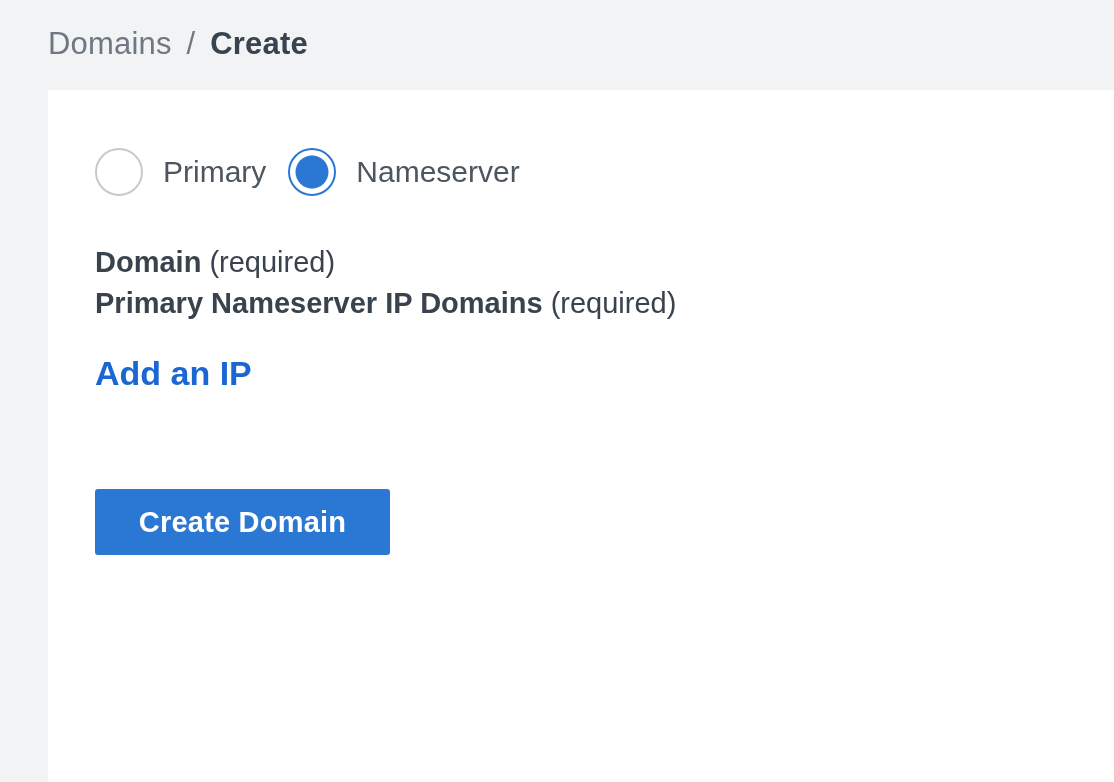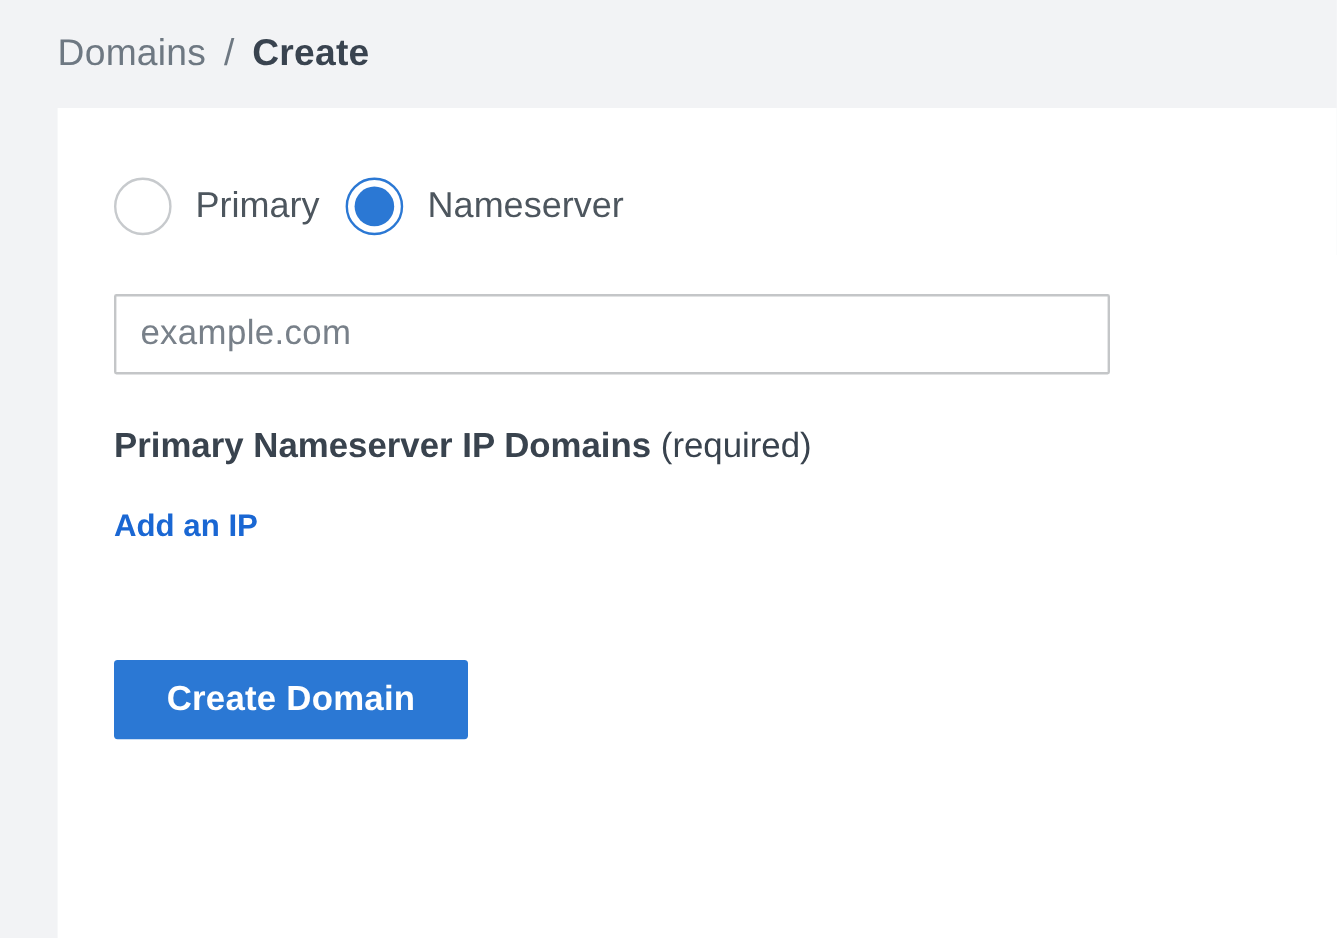--- a/index.html
+++ b/index.html
@@ -101,21 +101,21 @@
     width: 2.5px;
     height: 34px;
     background: #3f4953;
     margin-left: 2px;
   }
 
   
   .add-ip-link {
     display: inline-block;
     margin-top: 27px;
-    font-size: 26px;
+    font-size: 34px;
     font-weight: 700;
     color: #1a67d3;
     cursor: pointer;
     text-decoration: none;
   }
 
   
   .create-btn {
     display: block;
     margin-top: 96px;
@@ -149,22 +149,23 @@
       <div class="radio-option">
         <div class="radio-circle"></div>
         <span class="radio-label">Primary</span>
       </div>
       <div class="radio-option">
         <div class="radio-circle selected"></div>
         <span class="radio-label">Nameserver</span>
       </div>
     </div>
 
-    <div class="domain-input-wrap">
-      <input class="text-input" type="text" placeholder="example.com" style="">
+    <div class="field-label">
+      <span class="label-text">Domain</span>
+      <span class="required-hint">(required)</span>
     </div>
 
     <div class="field-label">
       <span class="label-text">Primary Nameserver IP Domains</span>
       <span class="required-hint">(required)</span>
     </div>
 
     <a class="add-ip-link" href="#">Add an IP</a>
 
     <button class="create-btn">Create Domain</button>

